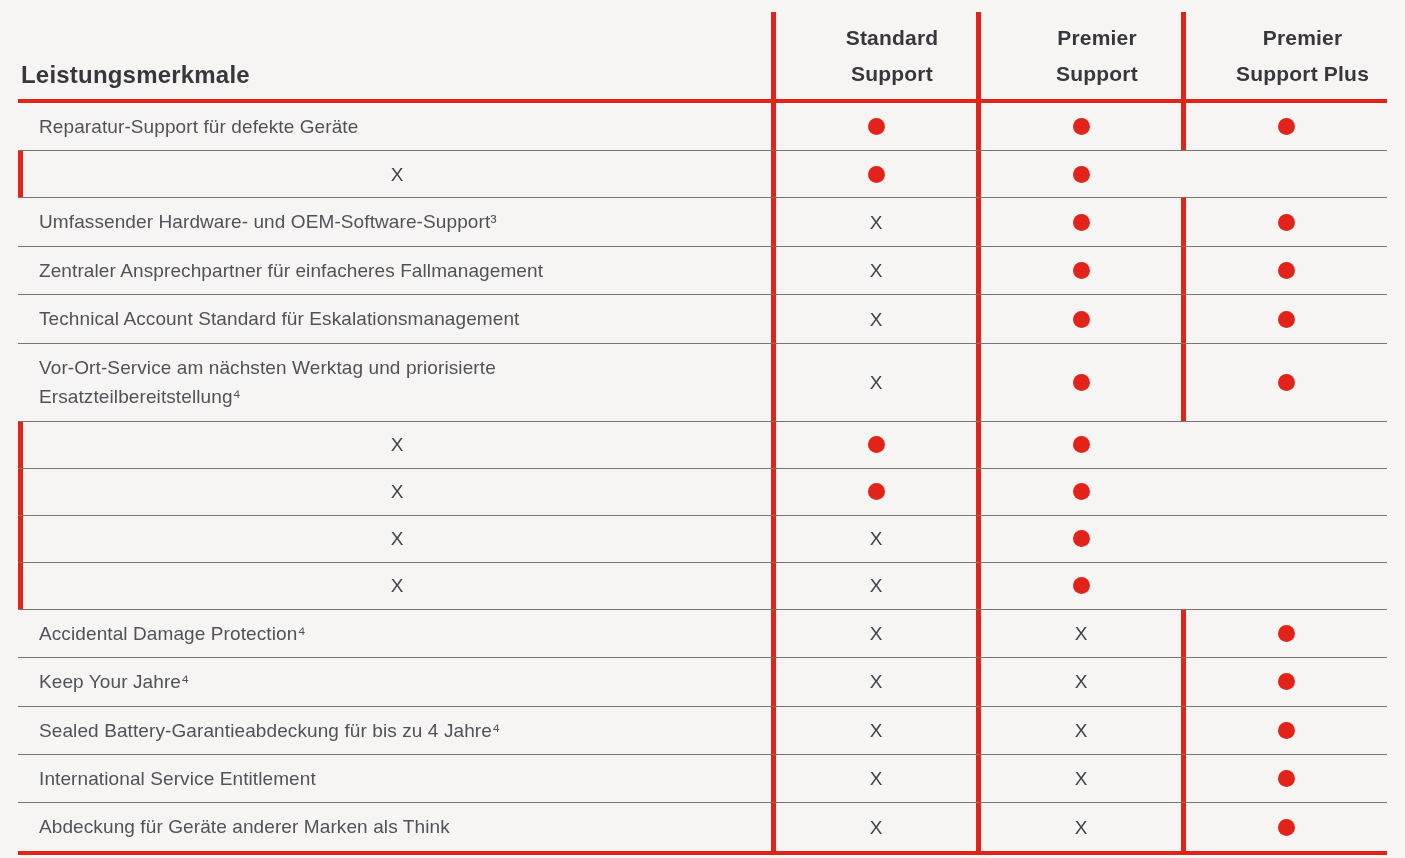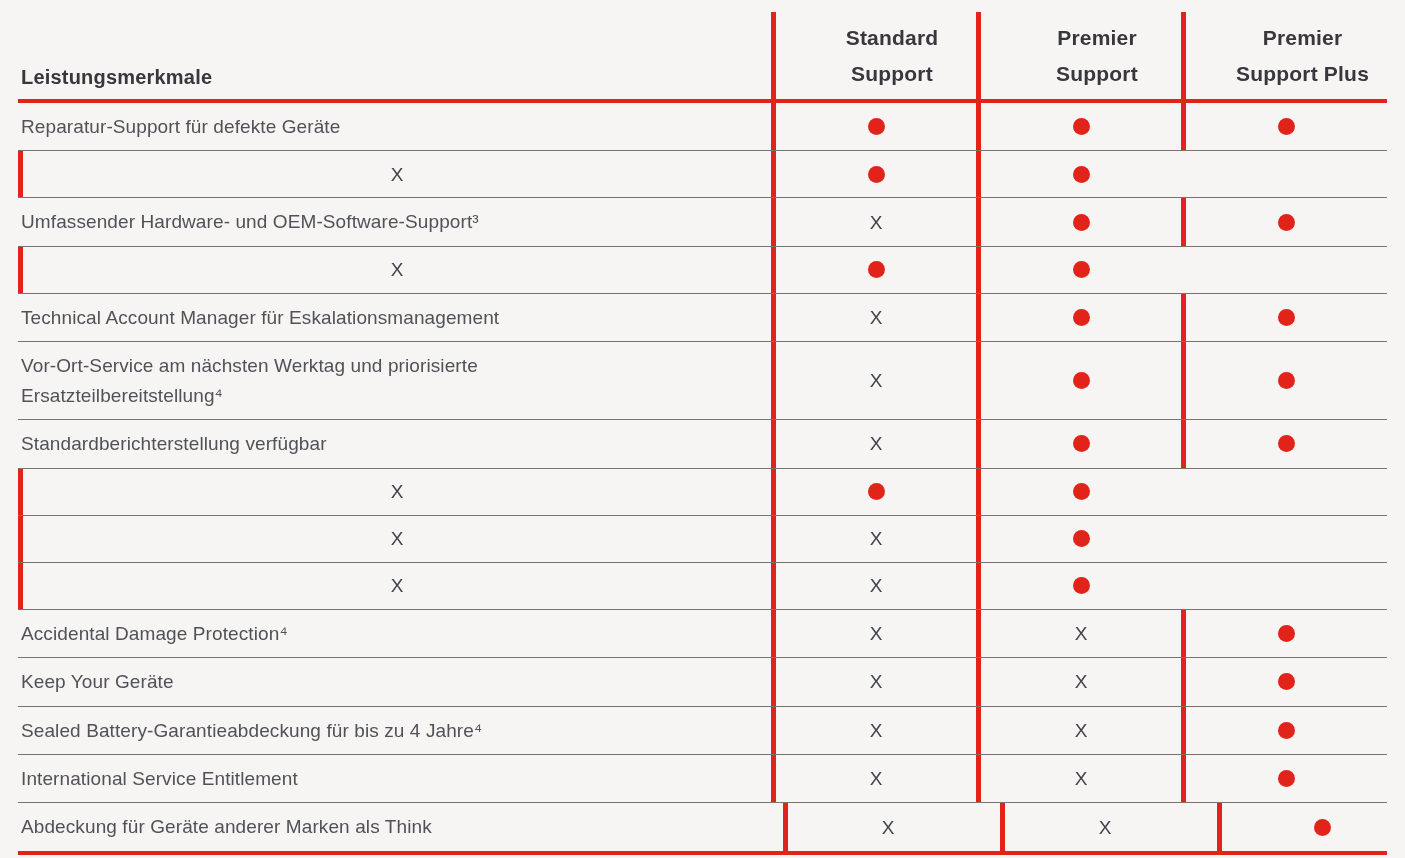--- a/index.html
+++ b/index.html
@@ -29,21 +29,21 @@
     grid-template-columns: 753px 205px 205px 206px;
   }
   .header-row {
     height: 91px;
     border-bottom: 4px solid var(--accent-red);
   }
   .header-feature {
     display: flex;
     align-items: flex-end;
     padding: 0 9px 10px 3px;
-    font-size: 20px;
+    font-size: 24px;
     font-weight: bold;
     color: var(--heading-text);
     letter-spacing: 0.2px;
   }
   .plan-cell {
     border-left: 5px solid var(--accent-red);
   }
   .plan-header {
     display: flex;
     align-items: center;
@@ -58,32 +58,32 @@
     padding-left: 32px;
   }
   .table-body {
     border-bottom: 4px solid var(--accent-red);
   }
   .row {
     border-bottom: 1px solid var(--divider-gray);
   }
   .row:last-child {
     border-bottom: none;
-    gap: 12px;
   }
   .row-label {
     display: flex;
     align-items: center;
     min-height: 46px;
     padding: 9px 0 9px 3px;
     font-size: 19px;
     color: var(--body-text);
     white-space: pre-line;
     line-height: 1.55;
     letter-spacing: 0.1px;
+    margin-left: 18px;
   }
   .value-cell {
     display: flex;
     align-items: center;
     justify-content: center;
     min-height: 46px;
   }
   .dot {
     width: 17px;
     height: 17px;
@@ -144,33 +144,34 @@
           </div>
     <div class="plan-cell value-cell">
             <span class="dot"></span>
           </div>
     <div class="plan-cell value-cell">
             <span class="dot"></span>
           </div>
   </div>
 
   <div class="row">
-    <div class="plan-cell value-cell">
-            <span class="x-mark">X</span>
-          </div>
-    <div class="plan-cell value-cell">
-            <span class="dot"></span>
-          </div>
-    <div class="plan-cell value-cell">
-            <span class="dot"></span>
-          </div>
-  </div>
-
-  <div class="row">
-    <div class="row-label">Technical Account Manager für Eskalationsmanagement</div>
+    <div class="row-label">Zentraler Ansprechpartner für einfacheres Fallmanagement</div>
+    <div class="plan-cell value-cell">
+            <span class="x-mark">X</span>
+          </div>
+    <div class="plan-cell value-cell">
+            <span class="dot"></span>
+          </div>
+    <div class="plan-cell value-cell">
+            <span class="dot"></span>
+          </div>
+  </div>
+
+  <div class="row">
+    <div class="row-label">Technical Account Standard für Eskalationsmanagement</div>
     <div class="plan-cell value-cell">
             <span class="x-mark">X</span>
           </div>
     <div class="plan-cell value-cell">
             <span class="dot"></span>
           </div>
     <div class="plan-cell value-cell">
             <span class="dot"></span>
           </div>
   </div>
@@ -183,21 +184,20 @@
           </div>
     <div class="plan-cell value-cell">
             <span class="dot"></span>
           </div>
     <div class="plan-cell value-cell">
             <span class="dot"></span>
           </div>
   </div>
 
   <div class="row">
-    <div class="row-label">Standardberichterstellung verfügbar</div>
     <div class="plan-cell value-cell">
             <span class="x-mark">X</span>
           </div>
     <div class="plan-cell value-cell">
             <span class="dot"></span>
           </div>
     <div class="plan-cell value-cell">
             <span class="dot"></span>
           </div>
   </div>
@@ -245,21 +245,21 @@
           </div>
     <div class="plan-cell value-cell">
             <span class="x-mark">X</span>
           </div>
     <div class="plan-cell value-cell">
             <span class="dot"></span>
           </div>
   </div>
 
   <div class="row">
-    <div class="row-label">Keep Your Geräte</div>
+    <div class="row-label">Keep Your Jahre⁴</div>
     <div class="plan-cell value-cell">
             <span class="x-mark">X</span>
           </div>
     <div class="plan-cell value-cell">
             <span class="x-mark">X</span>
           </div>
     <div class="plan-cell value-cell">
             <span class="dot"></span>
           </div>
   </div>

